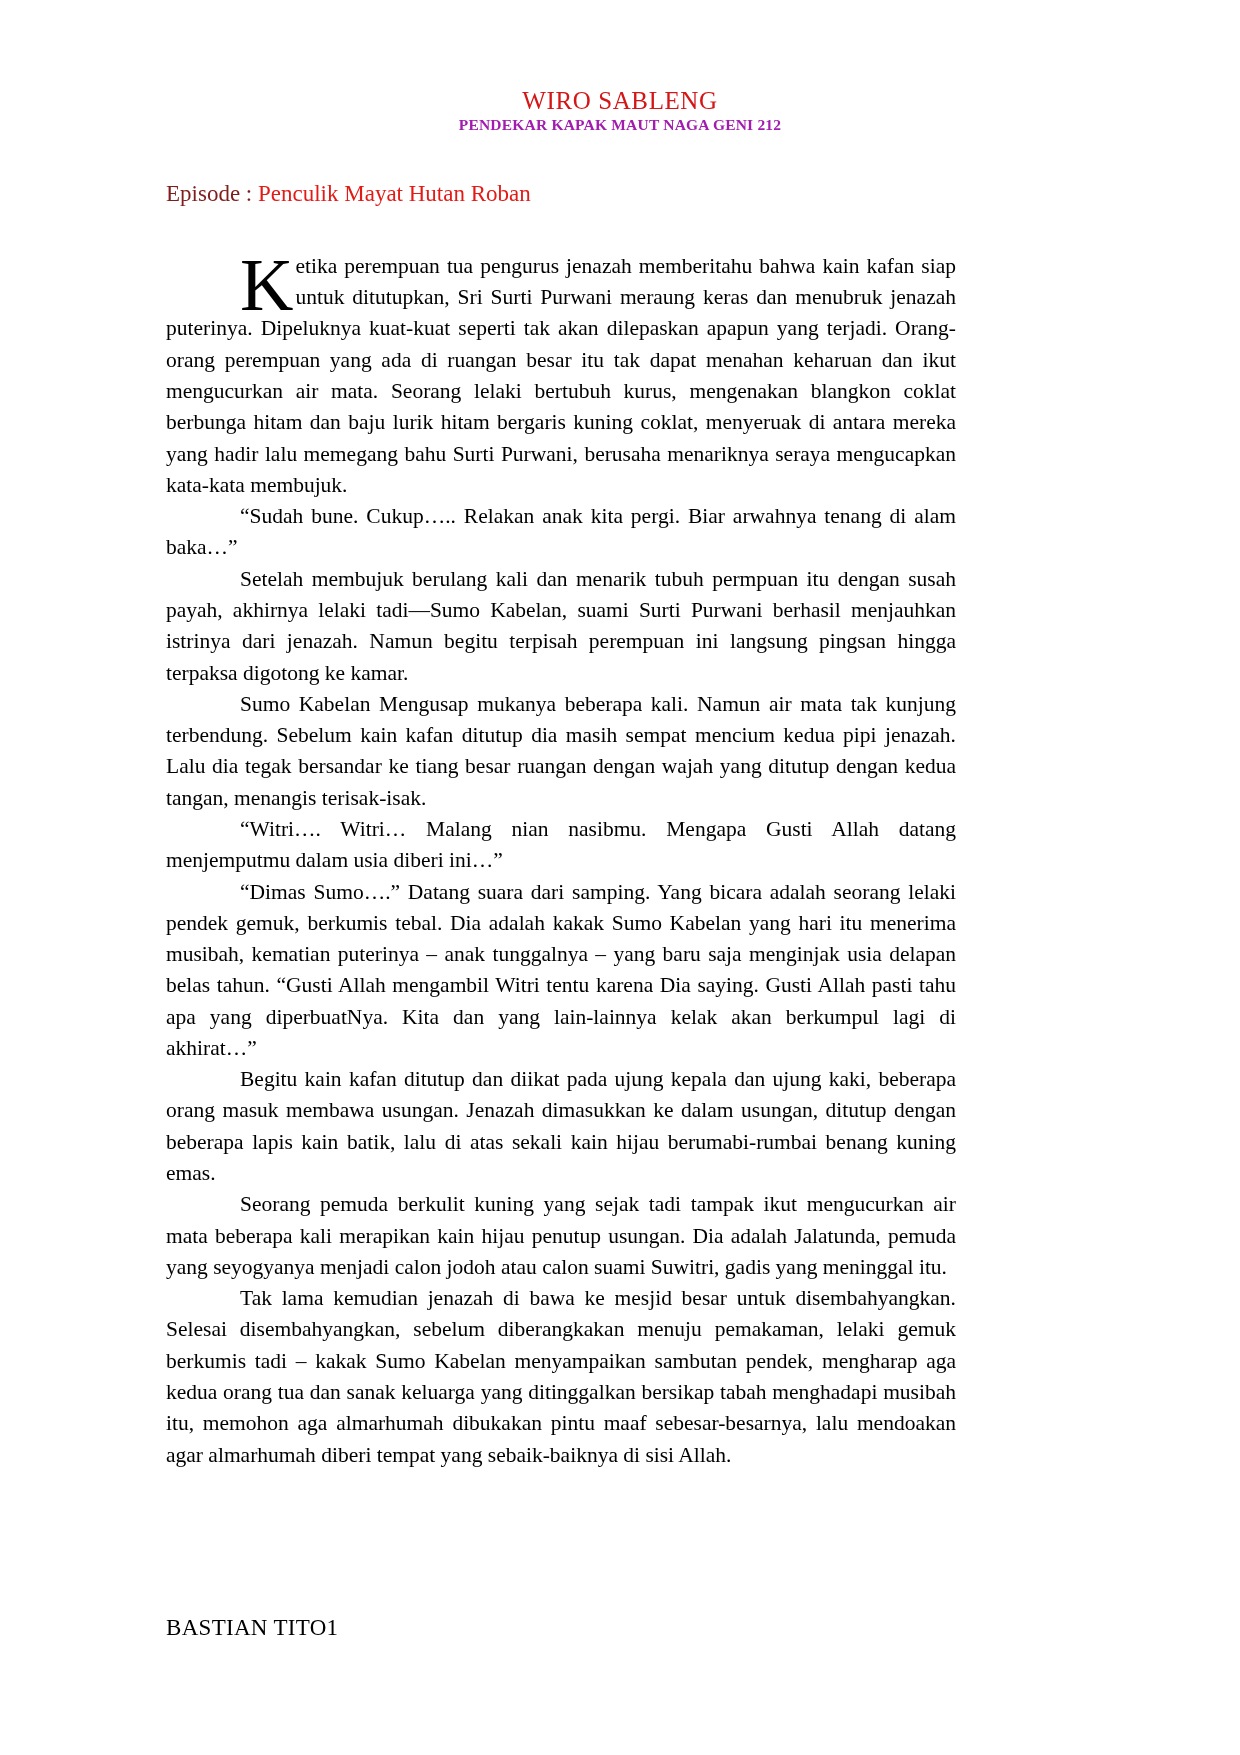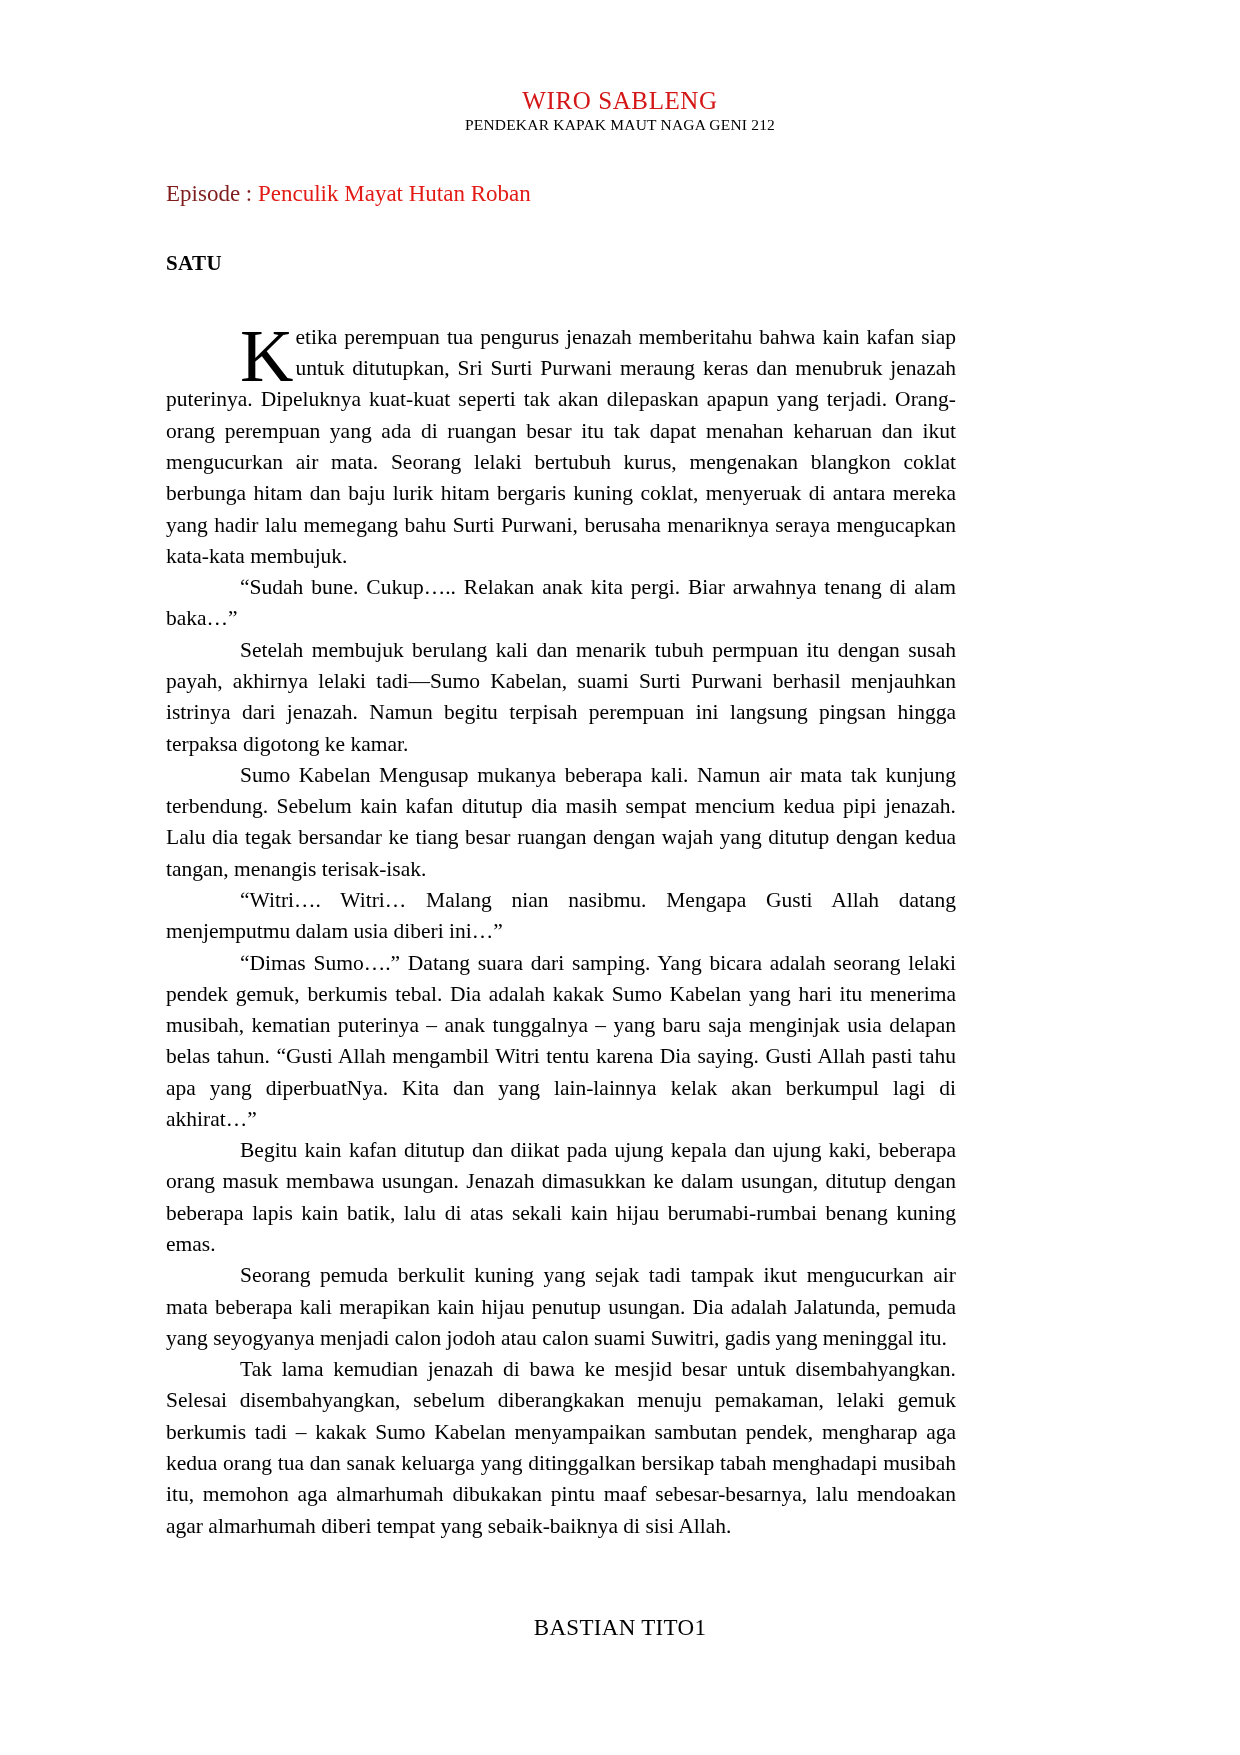--- a/index.html
+++ b/index.html
@@ -32,25 +32,25 @@
   }
   .doc-header .title-main {
     display: block;
     color: #d41616;
     font-size: 25px;
     letter-spacing: 0.6px;
     font-weight: normal;
   }
   .doc-header .title-sub {
     display: block;
-    color: #000000;
+    color: #a21caf;
     font-size: 15.5px;
     letter-spacing: 0.2px;
     margin-top: 1px;
-    font-weight: normal;
+    font-weight: bold;
   }
 
   
   .content {
     position: absolute;
     left: 166px;
     top: 150px;
     width: 790px;
   }
 
@@ -97,21 +97,21 @@
   }
 
   
   .doc-footer {
     position: absolute;
     left: 166px;
     right: 166px;
     bottom: 143px;
     display: flex;
     align-items: baseline;
-    justify-content: center;
+    justify-content: flex-start;
     font-size: 23px;
   }
   .footer-author { letter-spacing: 0.3px; }
   .footer-page { letter-spacing: 0.3px; }
 </style>
 </head>
 <body>
 
 <div class="page">
 
@@ -119,21 +119,20 @@
     <span class="title-main">WIRO SABLENG</span>
     <span class="title-sub">PENDEKAR KAPAK MAUT NAGA GENI 212</span>
   </div>
 
   <div class="content">
 
     <div class="episode-line">
       <span class="episode-label">Episode : </span><span class="episode-name">Penculik Mayat Hutan Roban</span>
     </div>
 
-    <div class="chapter-heading">SATU</div>
 
     <div class="body-copy">
       <p class="first-para"><span class="dropcap">K</span><span>etika perempuan tua pengurus jenazah memberitahu bahwa kain kafan siap untuk ditutupkan, Sri Surti Purwani meraung keras dan menubruk jenazah puterinya. Dipeluknya kuat-kuat seperti tak akan dilepaskan apapun yang terjadi. Orang-orang perempuan yang ada di ruangan besar itu tak dapat menahan keharuan dan ikut mengucurkan air mata. Seorang lelaki bertubuh kurus, mengenakan blangkon coklat berbunga hitam dan baju lurik hitam bergaris kuning coklat, menyeruak di antara mereka yang hadir lalu memegang bahu Surti Purwani, berusaha menariknya seraya mengucapkan kata-kata membujuk.</span></p>
       <p><span>“Sudah bune. Cukup….. Relakan anak kita pergi. Biar arwahnya tenang di alam baka…”</span></p>
       <p><span>Setelah membujuk berulang kali dan menarik tubuh permpuan itu dengan susah payah, akhirnya lelaki tadi—Sumo Kabelan, suami Surti Purwani berhasil menjauhkan istrinya dari jenazah. Namun begitu terpisah perempuan ini langsung pingsan hingga terpaksa digotong ke kamar.</span></p>
       <p><span>Sumo Kabelan Mengusap mukanya beberapa kali. Namun air mata tak kunjung terbendung. Sebelum kain kafan ditutup dia masih sempat mencium kedua pipi jenazah. Lalu dia tegak bersandar ke tiang besar ruangan dengan wajah yang ditutup dengan kedua tangan, menangis terisak-isak.</span></p>
       <p><span>“Witri…. Witri… Malang nian nasibmu. Mengapa Gusti Allah datang menjemputmu dalam usia diberi ini…”</span></p>
       <p><span>“Dimas Sumo….” Datang suara dari samping. Yang bicara adalah seorang lelaki pendek gemuk, berkumis tebal. Dia adalah kakak Sumo Kabelan yang hari itu menerima musibah, kematian puterinya – anak tunggalnya – yang baru saja menginjak usia delapan belas tahun. “Gusti Allah mengambil Witri tentu karena Dia saying. Gusti Allah pasti tahu apa yang diperbuatNya. Kita dan yang lain-lainnya kelak akan berkumpul lagi di akhirat…”</span></p>
       <p><span>Begitu kain kafan ditutup dan diikat pada ujung kepala dan ujung kaki, beberapa orang masuk membawa usungan. Jenazah dimasukkan ke dalam usungan, ditutup dengan beberapa lapis kain batik, lalu di atas sekali kain hijau berumabi-rumbai benang kuning emas.</span></p>
       <p><span>Seorang pemuda berkulit kuning yang sejak tadi tampak ikut mengucurkan air mata beberapa kali merapikan kain hijau penutup usungan. Dia adalah Jalatunda, pemuda yang seyogyanya menjadi calon jodoh atau calon suami Suwitri, gadis yang meninggal itu.</span></p>

